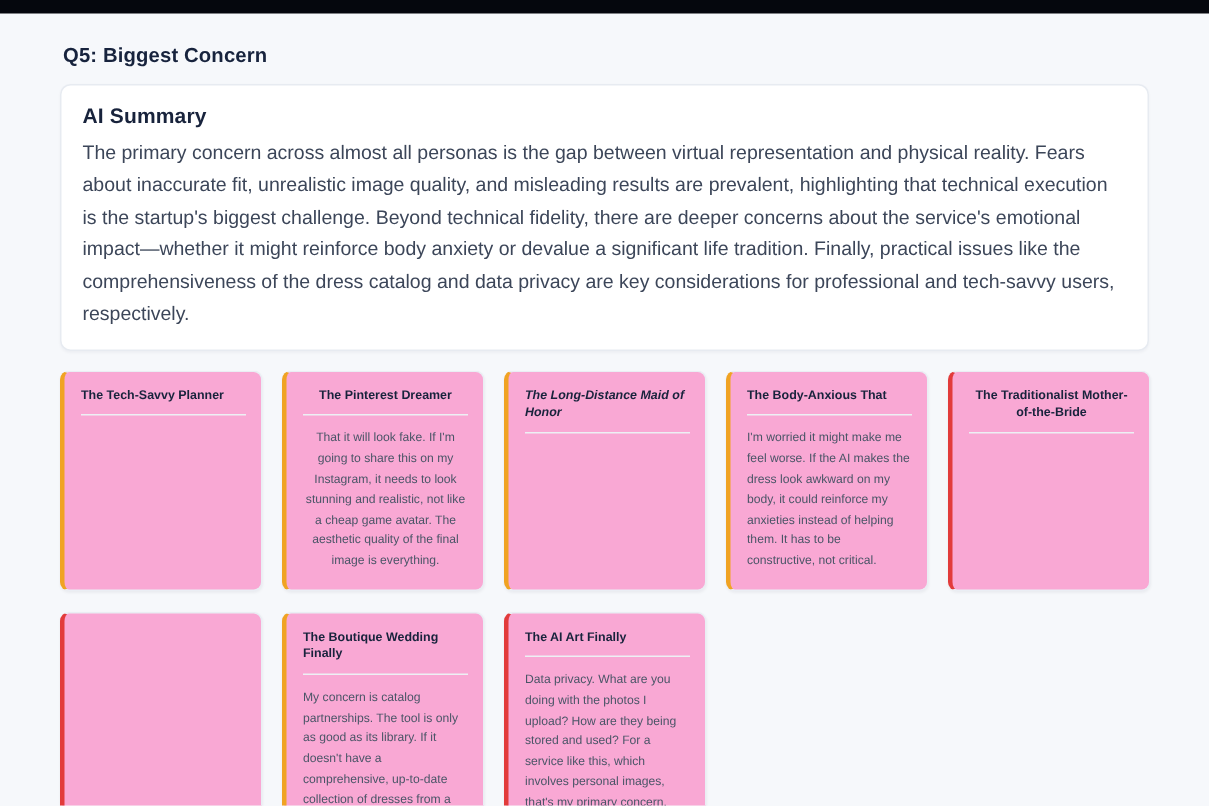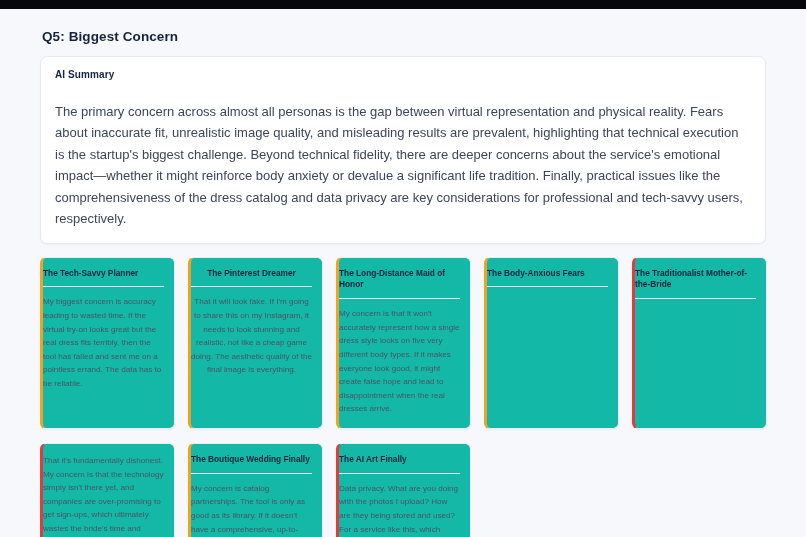--- a/index.html
+++ b/index.html
@@ -45,24 +45,24 @@
   .summary-card {
     background: #ffffff;
     border: 1px solid #e7ebf1;
     border-radius: 7px;
     padding: 12px 14px 13px 14px;
     box-shadow: 0 1px 2px rgba(16,24,40,0.04);
     margin-bottom: 13px;
   }
 
   .summary-heading {
-    font-size: 10px;
+    font-size: 14px;
     font-weight: bold;
     color: #18233c;
-    margin-bottom: 21px;
+    margin-bottom: 6px;
     letter-spacing: 0.1px;
   }
 
   .summary-body {
     font-size: 13px;
     line-height: 1.65;
     color: #3c4659;
     text-align: left;
   }
 
@@ -70,27 +70,27 @@
   .card-row {
     display: flex;
     gap: 13px;
     align-items: stretch;
     margin-bottom: 14px;
   }
 
   .persona-card {
     width: 135px;
     flex: 0 0 135px;
-    background: #14b8a6;
+    background: #f9a8d4;
     border-radius: 6px;
     border: 1px solid #eaeef4;
     border-left-width: 3px;
     border-left-style: solid;
     box-shadow: 0 1px 2px rgba(16,24,40,0.05);
-    padding: 10px 10px 12px 0;
+    padding: 10px 10px 12px 11px;
     display: flex;
     flex-direction: column;
   }
 
   .persona-title {
     font-size: 8.3px;
     font-weight: bold;
     color: #18233c;
     line-height: 1.42;
     padding-bottom: 7px;
@@ -114,40 +114,38 @@
   <div class="page-title">Q5: Biggest Concern</div>
 
   <div class="summary-card">
     <div class="summary-heading">AI Summary</div>
     <div class="summary-body">The primary concern across almost all personas is the gap between virtual representation and physical reality. Fears about inaccurate fit, unrealistic image quality, and misleading results are prevalent, highlighting that technical execution is the startup's biggest challenge. Beyond technical fidelity, there are deeper concerns about the service's emotional impact—whether it might reinforce body anxiety or devalue a significant life tradition. Finally, practical issues like the comprehensiveness of the dress catalog and data privacy are key considerations for professional and tech-savvy users, respectively.</div>
   </div>
 
   <div class="card-row" id="row-1">
       <div class="persona-card" style="border-left-color: rgb(240, 163, 35);">
         <div class="persona-title">The Tech-Savvy Planner</div>
-        <div class="persona-body">My biggest concern is accuracy leading to wasted time. If the virtual try-on looks great but the real dress fits terribly, then the tool has failed and sent me on a pointless errand. The data has to be reliable.</div>
       </div>
       <div class="persona-card" style="border-left-color: rgb(240, 163, 35); text-align: center;">
         <div class="persona-title">The Pinterest Dreamer</div>
-        <div class="persona-body">That it will look fake. If I'm going to share this on my Instagram, it needs to look stunning and realistic, not like a cheap game doing. The aesthetic quality of the final image is everything.</div>
+        <div class="persona-body">That it will look fake. If I'm going to share this on my Instagram, it needs to look stunning and realistic, not like a cheap game avatar. The aesthetic quality of the final image is everything.</div>
+      </div>
+      <div class="persona-card" style="border-left-color: rgb(240, 163, 35); font-style: italic;">
+        <div class="persona-title">The Long-Distance Maid of Honor</div>
       </div>
       <div class="persona-card" style="border-left-color: rgb(240, 163, 35);">
-        <div class="persona-title">The Long-Distance Maid of Honor</div>
-        <div class="persona-body">My concern is that it won't accurately represent how a single dress style looks on five very different body types. If it makes everyone look good, it might create false hope and lead to disappointment when the real dresses arrive.</div>
+        <div class="persona-title">The Body-Anxious That</div>
+        <div class="persona-body">I'm worried it might make me feel worse. If the AI makes the dress look awkward on my body, it could reinforce my anxieties instead of helping them. It has to be constructive, not critical.</div>
       </div>
-      <div class="persona-card" style="border-left-color: rgb(240, 163, 35);">
-        <div class="persona-title">The Body-Anxious Fears</div>
-      </div>
-      <div class="persona-card" style="border-left-color: rgb(226, 59, 59);">
+      <div class="persona-card" style="border-left-color: rgb(226, 59, 59); text-align: center;">
         <div class="persona-title">The Traditionalist Mother-of-the-Bride</div>
       </div>
     </div>
   <div class="card-row" id="row-2">
       <div class="persona-card" style="border-left-color: rgb(226, 59, 59);">
-        <div class="persona-body">That it's fundamentally dishonest. My concern is that the technology simply isn't there yet, and companies are over-promising to get sign-ups, which ultimately wastes the bride's time and money and erodes trust.</div>
       </div>
       <div class="persona-card" style="border-left-color: rgb(240, 163, 35);">
         <div class="persona-title">The Boutique Wedding Finally</div>
         <div class="persona-body">My concern is catalog partnerships. The tool is only as good as its library. If it doesn't have a comprehensive, up-to-date collection of dresses from a wide range of popular designers and boutiques, it's not very useful to me or my clients.</div>
       </div>
       <div class="persona-card" style="border-left-color: rgb(226, 59, 59);">
         <div class="persona-title">The AI Art Finally</div>
         <div class="persona-body">Data privacy. What are you doing with the photos I upload? How are they being stored and used? For a service like this, which involves personal images, that's my primary concern.</div>
       </div>
     </div>

